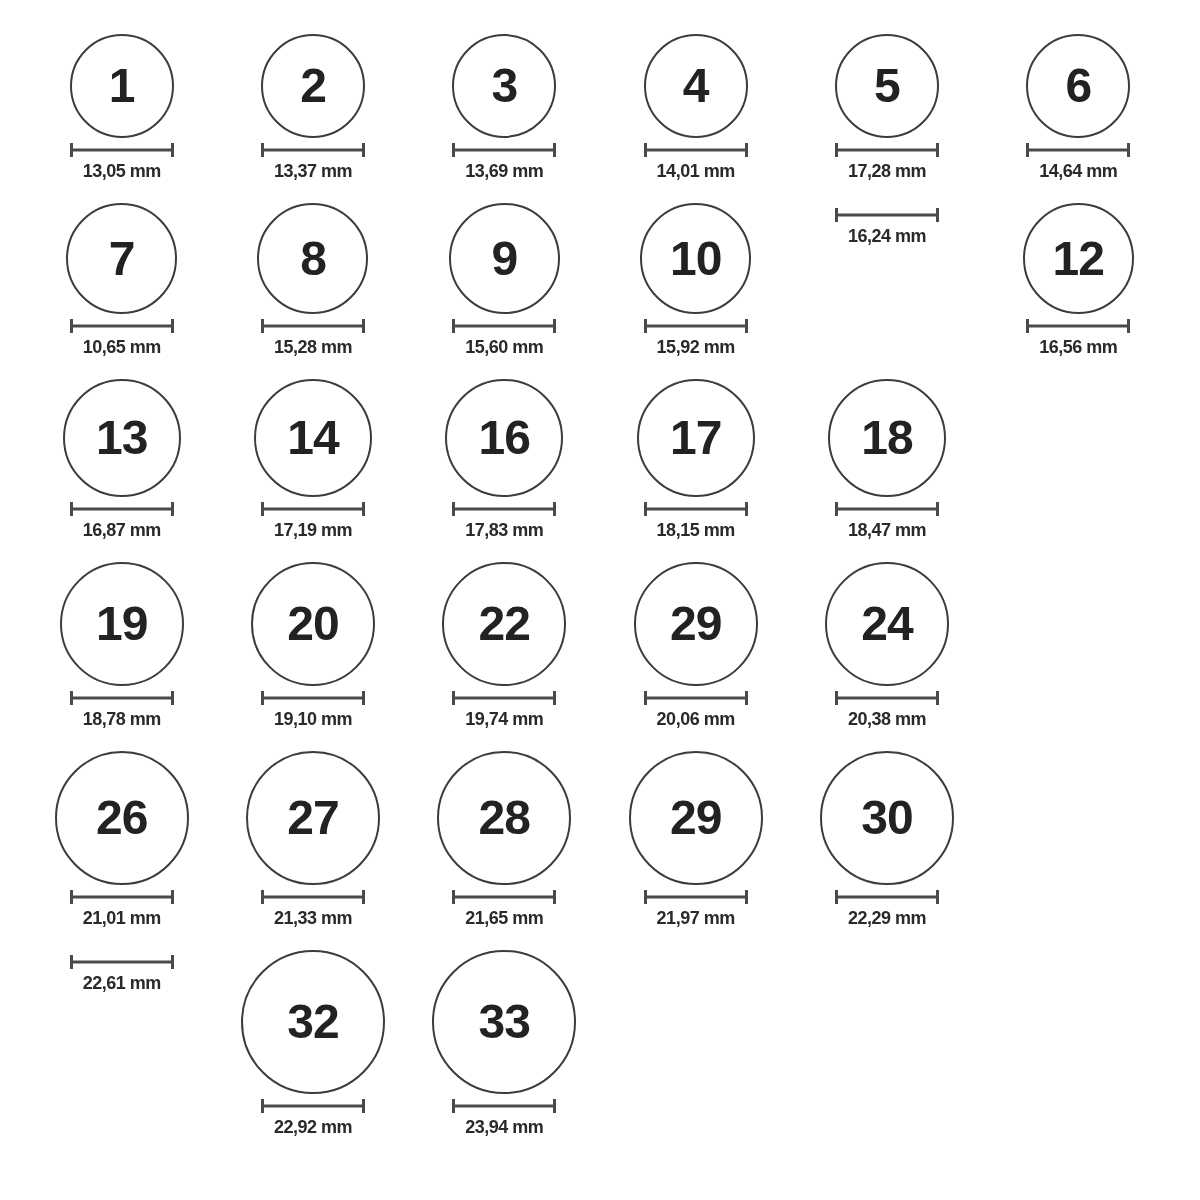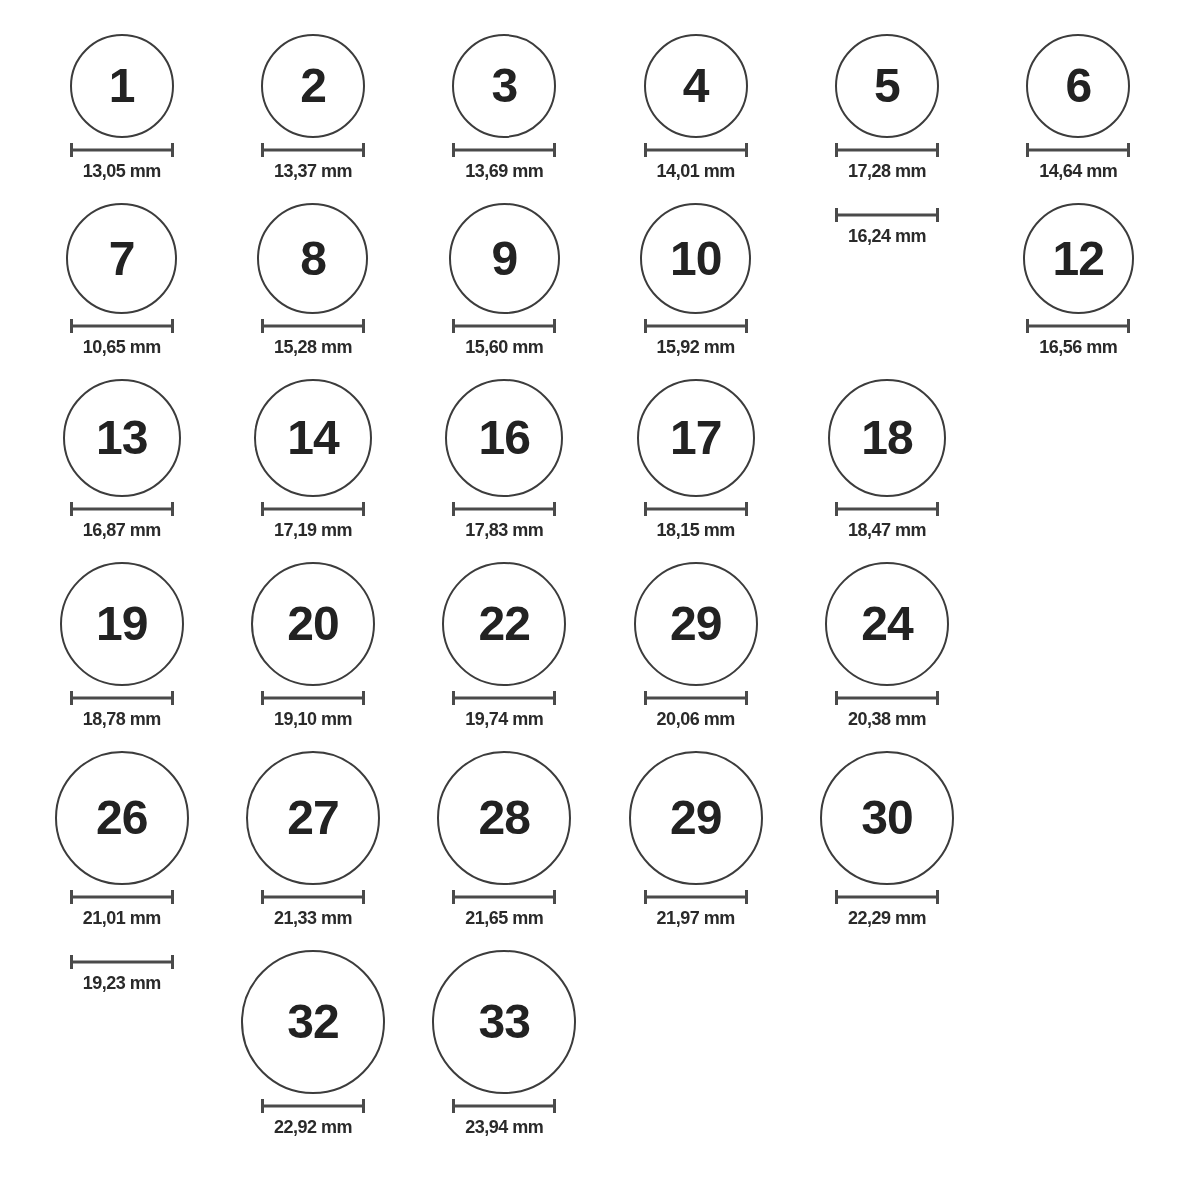--- a/index.html
+++ b/index.html
@@ -339,21 +339,21 @@
           <div class="bar"></div>
         </div>
         <div class="label">22,29 mm</div>
       </div>
     </div>
     <div class="row r5">
       <div class="cell">
         <div class="dim">
           <div class="bar"></div>
         </div>
-        <div class="label">19,23 mm</div>
+        <div class="label">22,61 mm</div>
       </div>
       <div class="cell">
         <div class="circle">
           <span class="num">32</span>
         </div>
         <div class="dim">
           <div class="bar"></div>
         </div>
         <div class="label">22,92 mm</div>
       </div>

